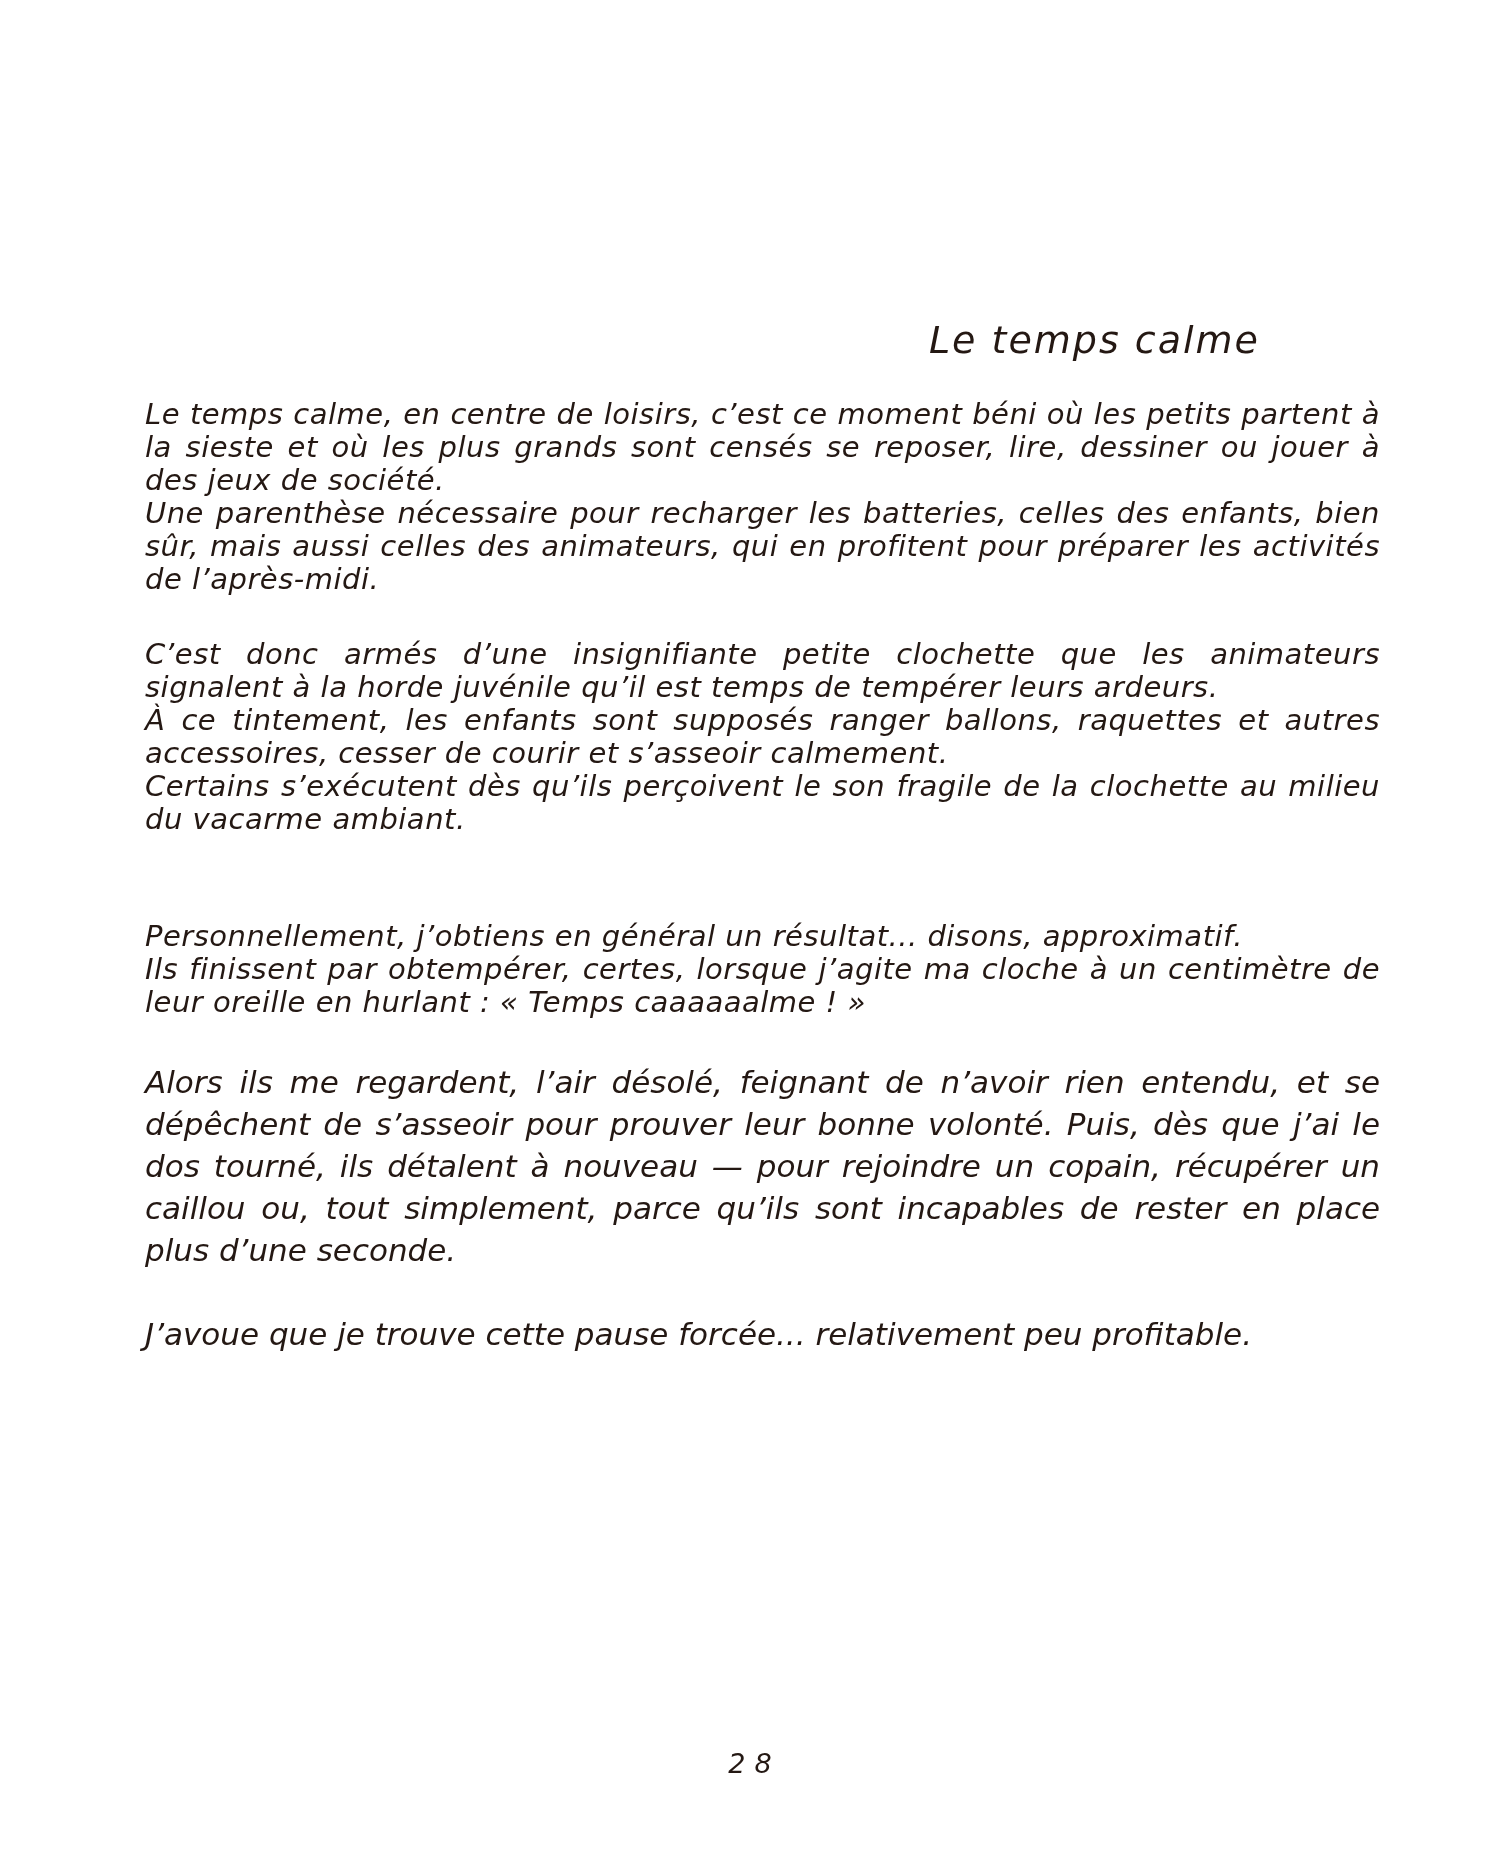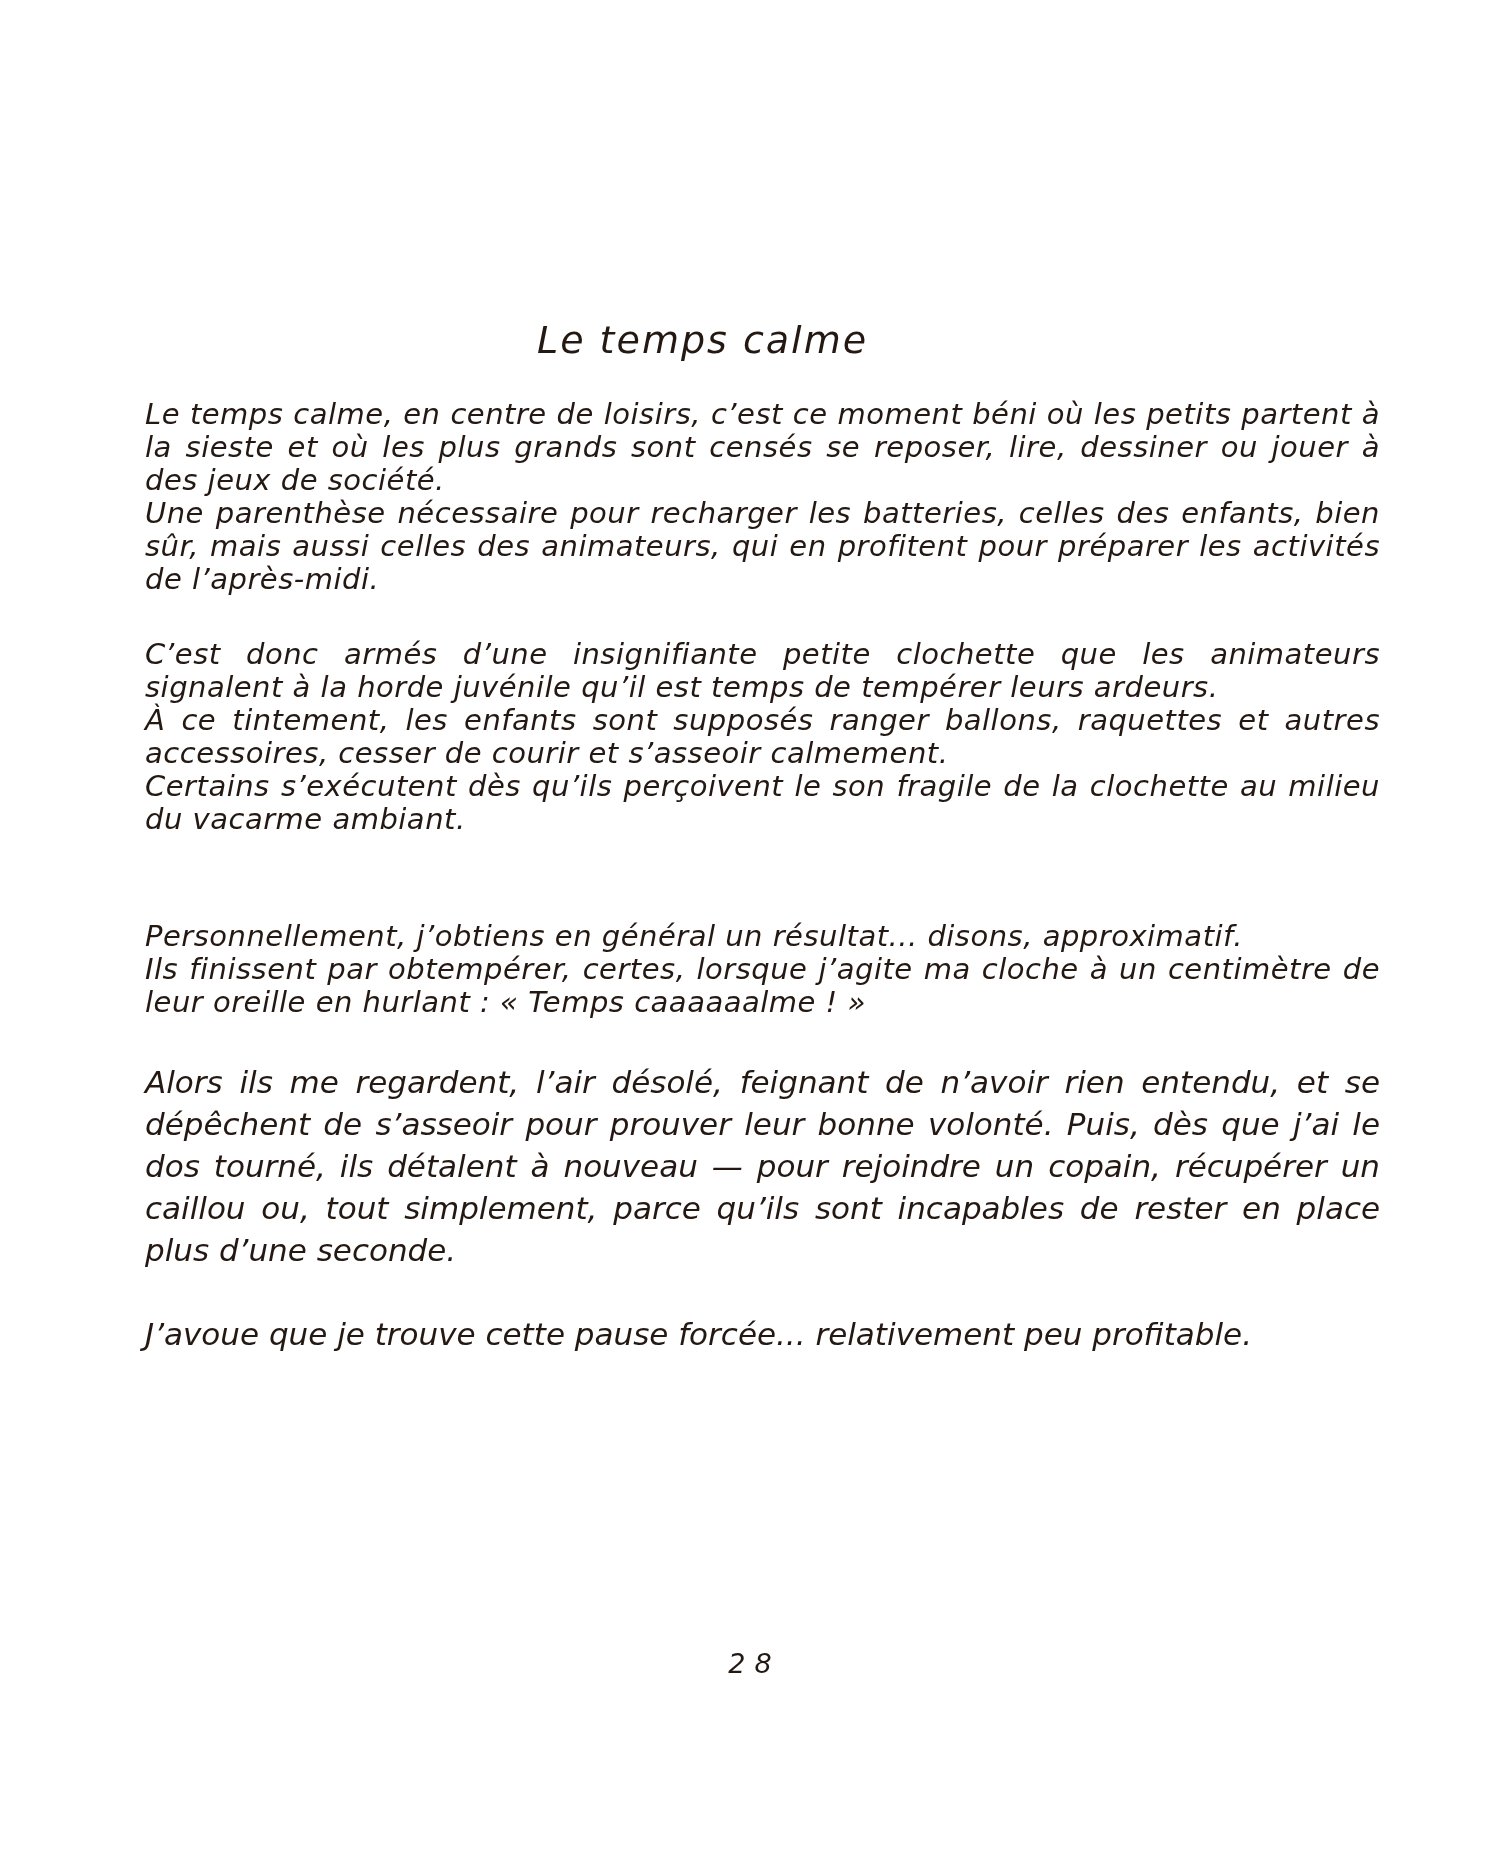--- a/index.html
+++ b/index.html
@@ -18,21 +18,21 @@
     font-style: italic;
     overflow: hidden;
     box-sizing: border-box;
     padding-top: 318px;
   }
   .title {
     margin: 0 0 36px 145px;
     width: 1235px;
     padding-right: 120px;
     box-sizing: border-box;
-    text-align: center;
+    text-align: right;
     font-size: 38px;
     font-weight: normal;
     line-height: 44px;
     letter-spacing: 2px;
   }
   .body-text {
     margin-left: 145px;
     width: 1235px;
   }
   .body-text p {
@@ -46,21 +46,21 @@
   .body-text p.font2 {
     font-size: 31px;
     line-height: 42px;
     letter-spacing: 0px;
   }
   .spacer {
     height: 42px;
   }
   .page-number {
     position: absolute;
-    top: 1648px;
+    top: 1748px;
     left: 0;
     width: 100%;
     text-align: center;
     font-size: 27px;
     letter-spacing: 9px;
     text-indent: 9px;
   }
 </style>
 </head>
 <body>

